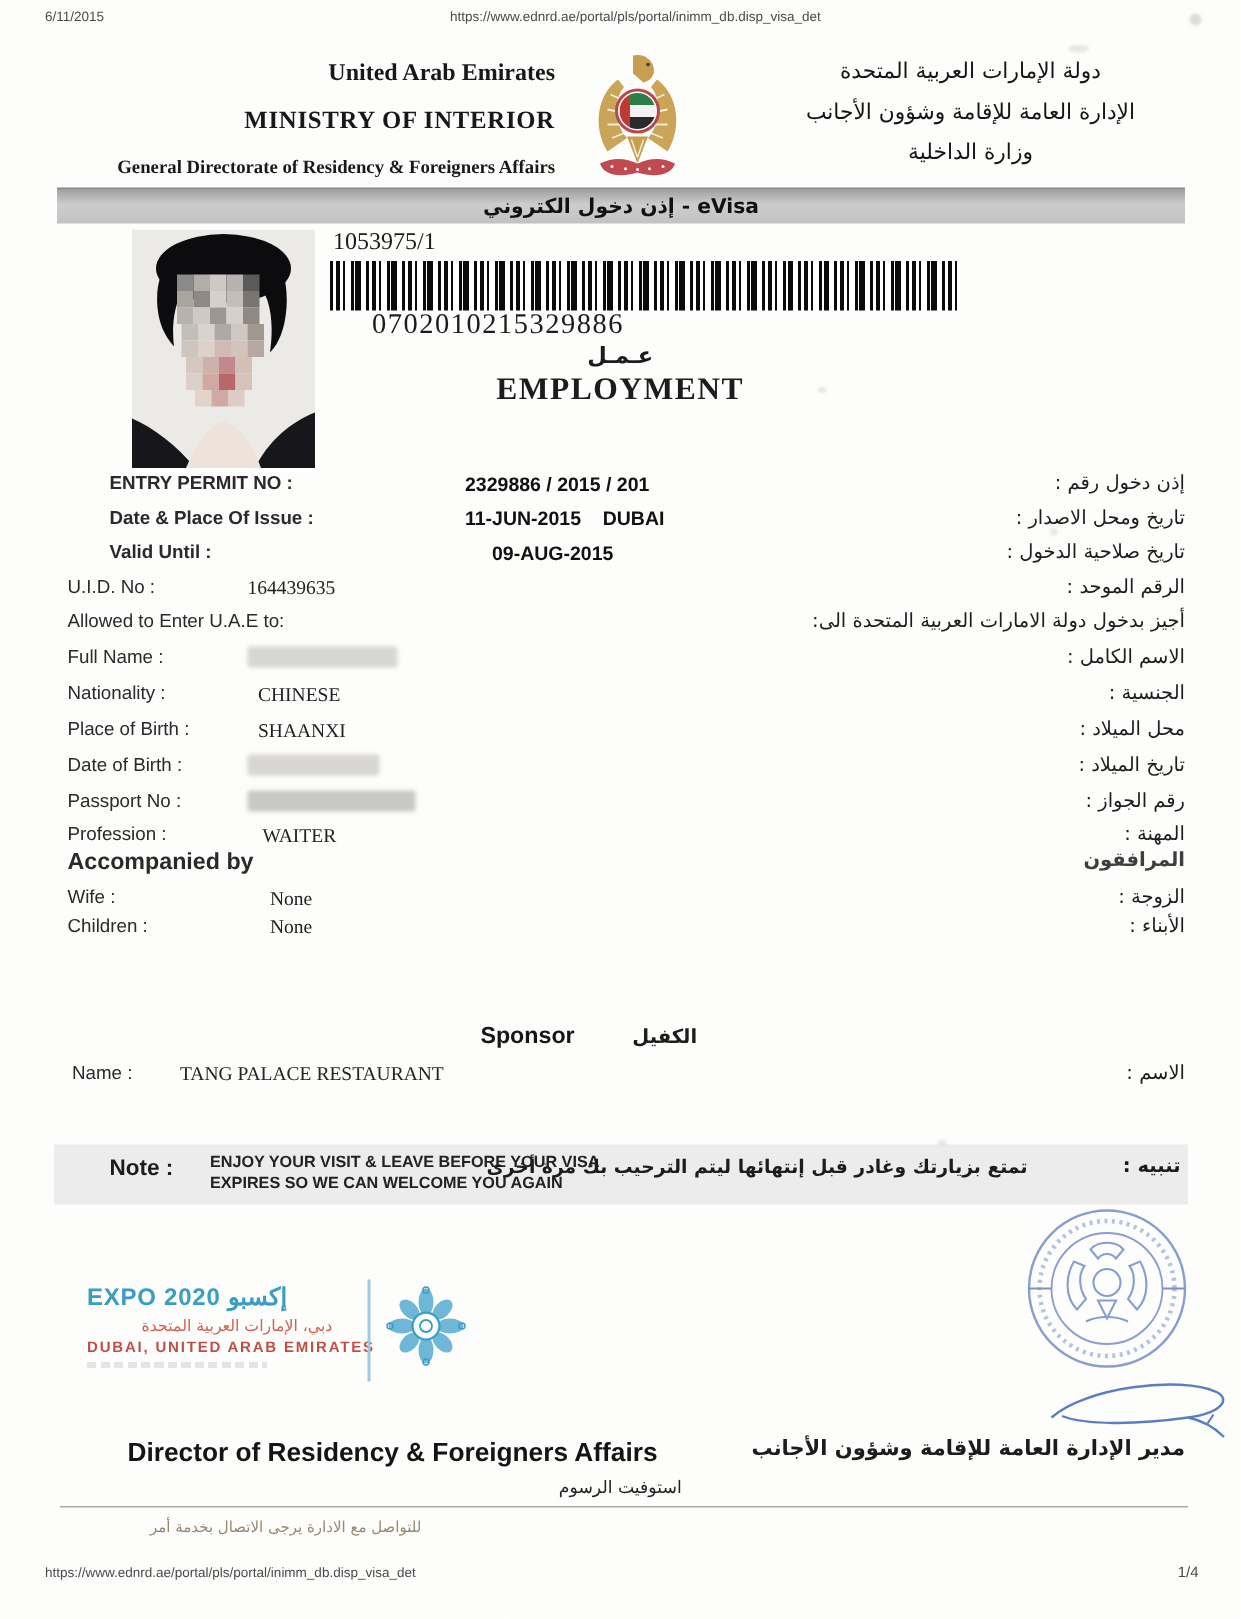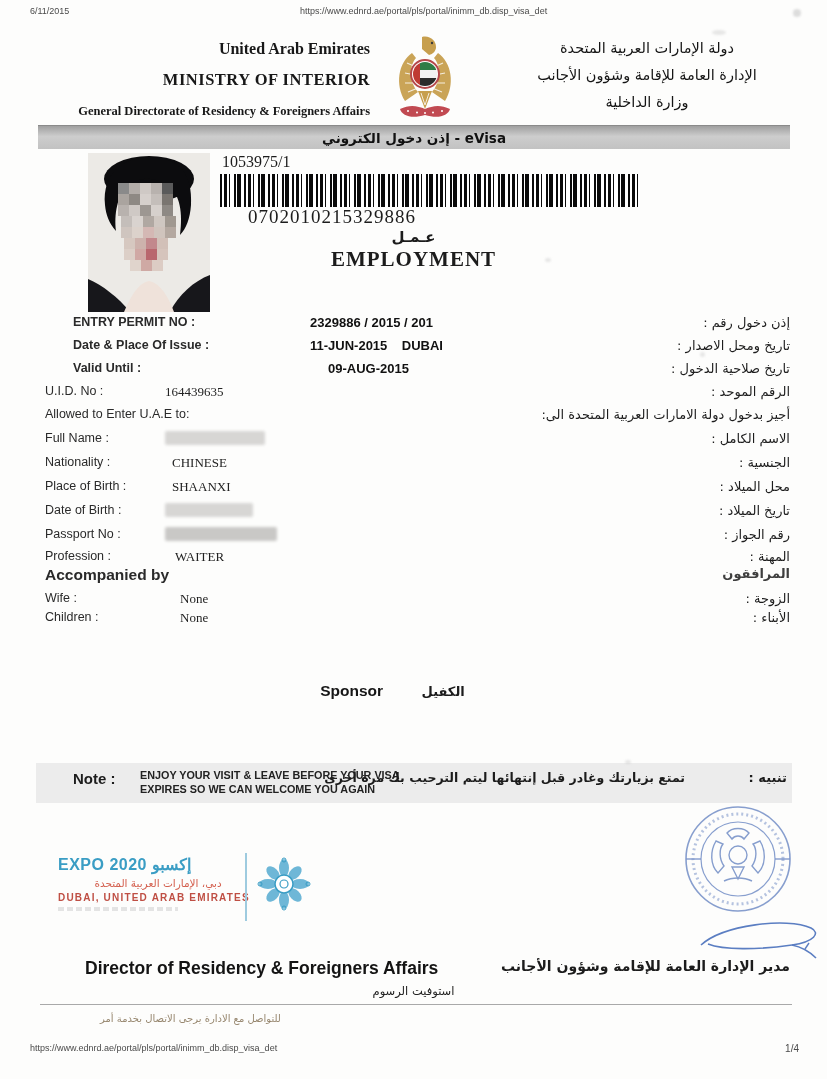--- a/index.html
+++ b/index.html
@@ -233,20 +233,25 @@
   <div class="abs frow" style="top:610px">
     <span class="lbl">Children :</span>
     <span class="val vserif" style="left:180px">None</span>
     <span class="arl" dir="rtl">الأبناء :</span>
   </div>
 
   <div class="abs" style="left:0;top:682px;width:795px;text-align:center;">
     <span class="sec-h" style="font-size:15.5px">Sponsor</span>
     <span class="ar b" dir="rtl" style="font-size:13px;margin-right:10px;margin-left:6px">الكفيل</span>
   </div>
+  <div class="abs frow" style="top:708px">
+    <span class="lbl" style="left:48px">Name :</span>
+    <span class="val vserif" style="left:120px">TANG PALACE RESTAURANT</span>
+    <span class="arl" dir="rtl">الاسم :</span>
+  </div>
 
   <div class="abs noteband"></div>
   <span class="abs b" style="left:45px;top:770px;font-size:15px">Note :</span>
   <div class="abs b" style="left:112px;top:768px;font-size:10.8px;line-height:1.3;color:#222">
     <div>ENJOY YOUR VISIT &amp; LEAVE BEFORE YOUR VISA</div>
     <div>EXPIRES SO WE CAN WELCOME YOU AGAIN</div>
   </div>
   <span class="abs ar" dir="rtl" style="right:142px;top:770px;font-size:12.5px;font-weight:bold">تمتع بزيارتك وغادر قبل إنتهائها ليتم الترحيب بك مرة أخرى</span>
   <span class="abs ar b" dir="rtl" style="right:40px;top:770px;font-size:13px">تنبيه :</span>
 

